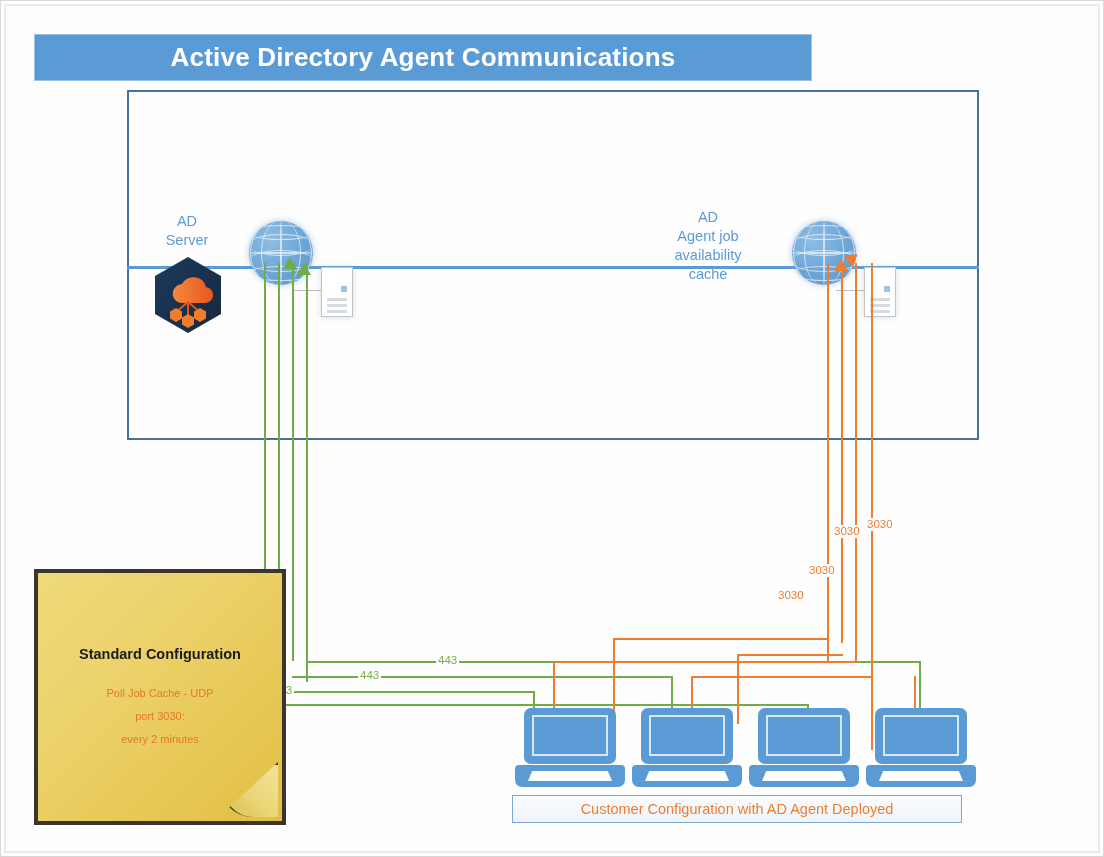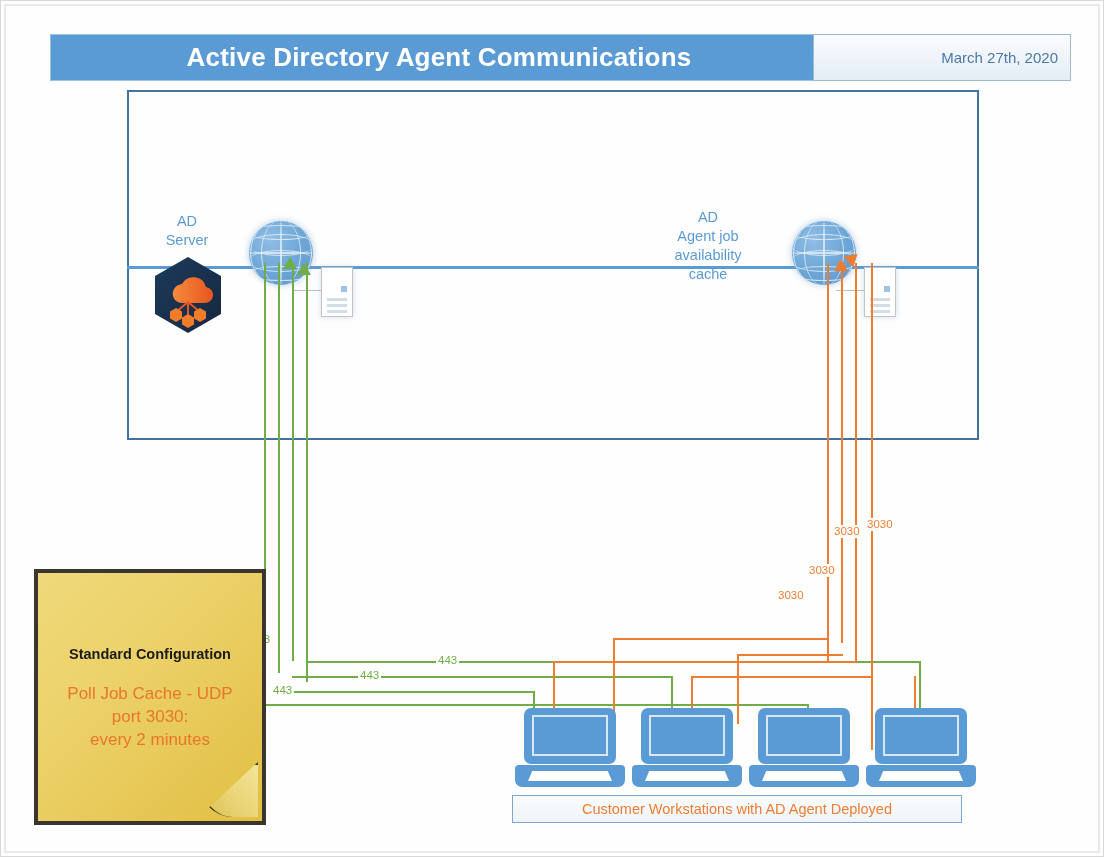--- a/index.html
+++ b/index.html
@@ -15,21 +15,20 @@
     border:1px solid #d8d8d8;
     box-shadow:inset 0 0 0 3px #ffffff, inset 0 0 0 5px #e9e9e9;
   }
 
   
   #title-bar{
     position:absolute;left:33px;top:33px;width:778px;height:47px;
     background:#5b9bd5;border:1px solid #9cc3e5;
     display:flex;align-items:center;justify-content:center;
     box-sizing:border-box;
-    margin-left:16px;
   }
   #title-bar .t{
     color:#ffffff;font-size:26px;font-weight:bold;letter-spacing:.2px;
     white-space:nowrap;
   }
   #date-box{
     position:absolute;left:812px;top:33px;width:258px;height:47px;
     background:linear-gradient(180deg,#fbfcfe 0%,#eef3f9 55%,#e4ecf5 100%);
     border:1px solid #9cb8d4;box-sizing:border-box;
     display:flex;align-items:center;justify-content:flex-end;
@@ -68,29 +67,29 @@
   .srv-stub{position:absolute;height:1px;background:#bdbdbd;}
 
   
   #ad-logo{position:absolute;left:152px;top:255px;width:70px;height:78px;}
 
   
   #blue-link{position:absolute;left:126px;top:265px;width:852px;height:3px;background:#5b9bd5;}
 
   
   #note{
-    position:absolute;left:33px;top:568px;width:232px;height:256px;
+    position:absolute;left:33px;top:568px;width:252px;height:256px;
     background:linear-gradient(135deg,#efd97a 0%,#ecd169 40%,#e2bf43 100%);
     border:4px solid #3b3530;box-sizing:border-box;
     display:flex;flex-direction:column;align-items:center;justify-content:center;
     text-align:center;padding:6px 24px;
   }
   #note .blk{width:100%;}
   #note .b1{color:#1b1b1b;font-size:14.5px;line-height:21px;font-weight:bold;}
-  #note .b2{color:#e8762c;font-size:17px;line-height:23px;margin-top:17px;}
+  #note .b2{color:#e8762c;font-size:11px;line-height:23px;margin-top:17px;}
   #note .b3{color:#4f7c3a;font-size:14.5px;line-height:23px;margin-top:17px;}
   #note-fold{
     position:absolute;right:4px;bottom:4px;width:56px;height:52px;
     background:linear-gradient(225deg,#f3e49b 0%,#e9d475 55%,#d9bf50 100%);
     clip-path:polygon(100% 0,100% 100%,0 100%);
     border-left:3px solid #3b3530;border-top:3px solid #3b3530;
     border-radius:0 0 0 34px;
   }
 
   
@@ -127,23 +126,20 @@
   }
   #ws-label .t{color:#ed7d31;font-size:14.5px;}
 </style>
 </head>
 <body>
 
 <div id="page">
 
   <div id="title-bar">
     <span class="t">Active Directory Agent Communications</span>
-  </div>
-  <div id="date-box">
-    <span class="d">March 27th, 2020</span>
   </div>
 
   <div id="main-zone"></div>
 
   <div id="blue-link"></div>
 
   <div class="node-label" id="ad-server-label">AD
 Server</div>
 
   <div id="ad-logo">
@@ -293,16 +289,16 @@
   </div>
   <div class="laptop" style="left:865px;top:707px;">
     <div class="lid">
         <div class="scr"></div>
       </div>
       <div class="base"></div>
       <div class="pad"></div>
   </div>
 
   <div id="ws-label">
-    <span class="t">Customer Workstations with AD Agent Deployed</span>
+    <span class="t">Customer Configuration with AD Agent Deployed</span>
   </div>
 
 </div>
 
 </body></html>

